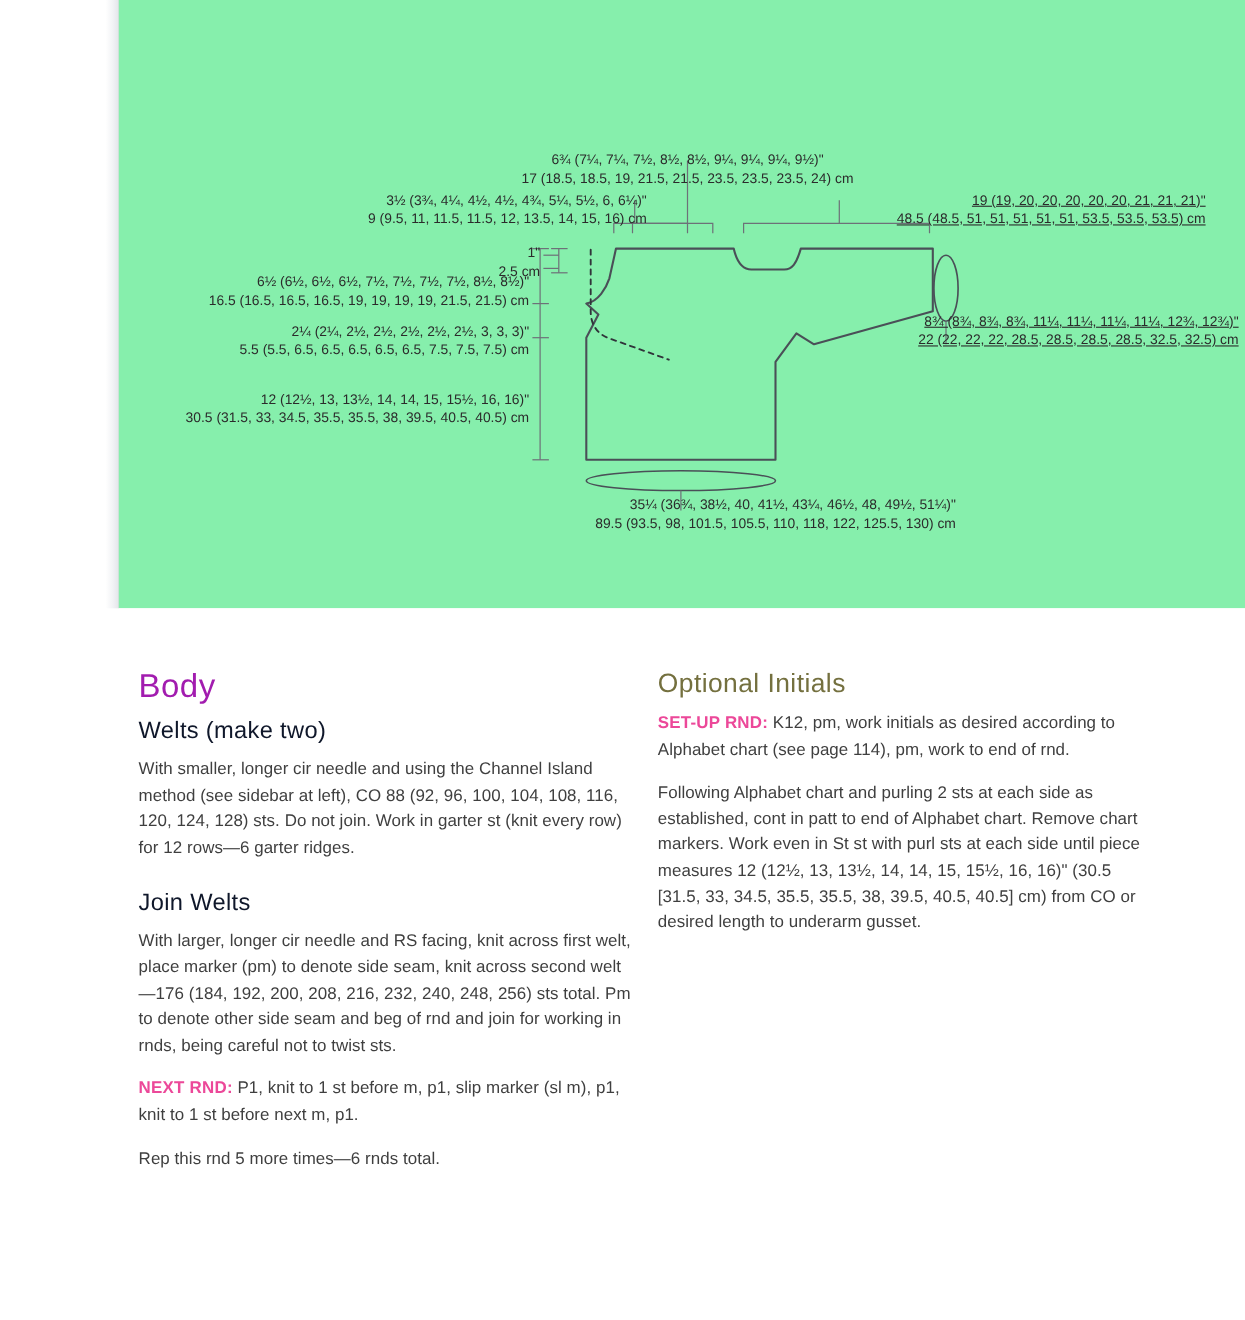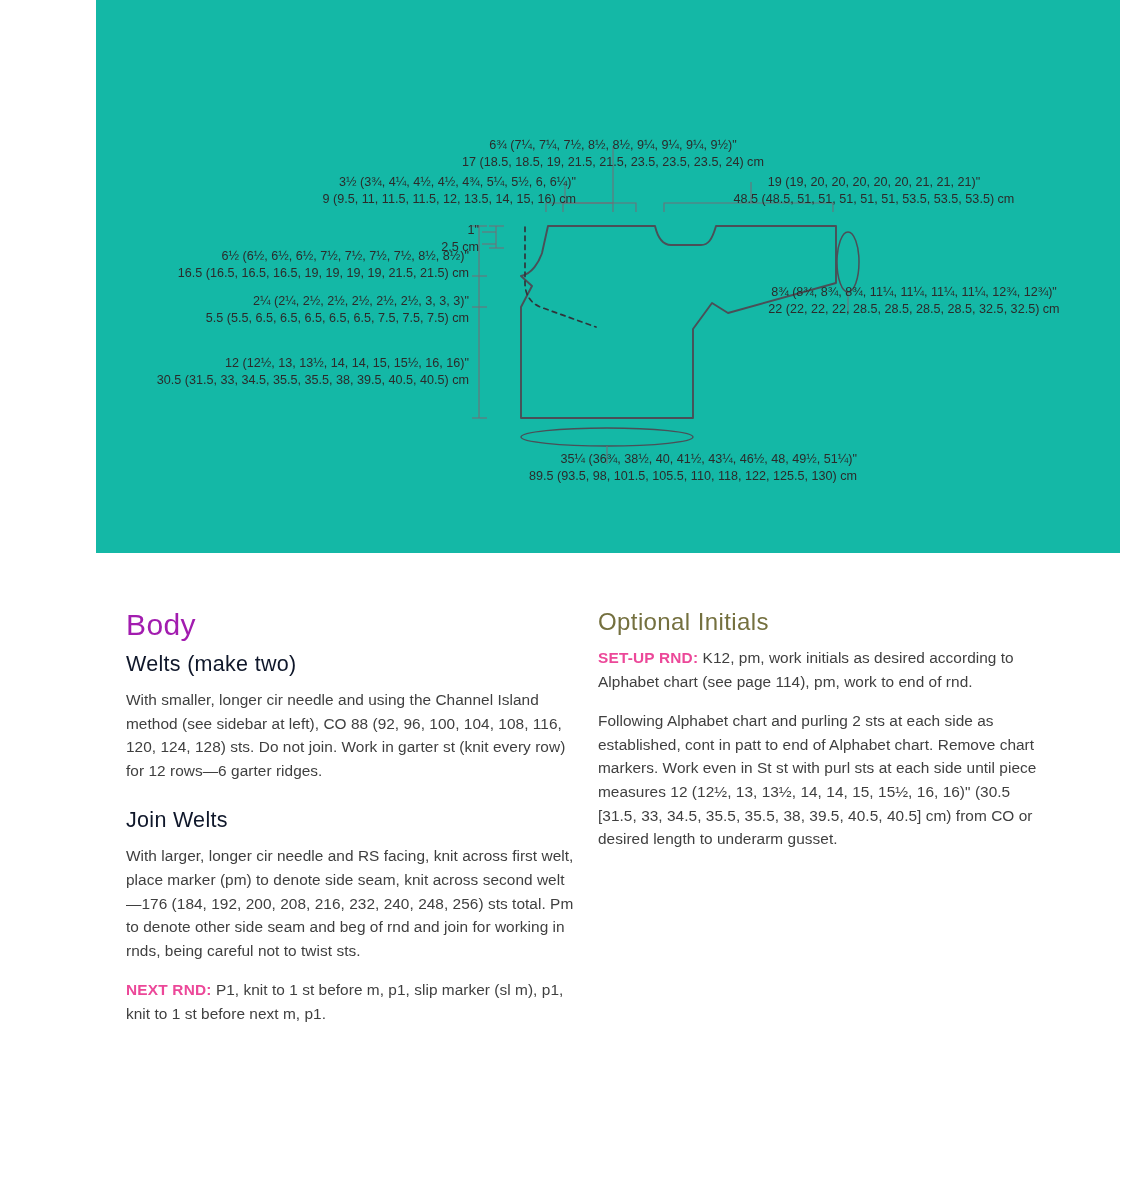--- a/index.html
+++ b/index.html
@@ -31,35 +31,35 @@
   #gutter-shadow {
     position: absolute;
     left: 96px; top: 0;
     width: 11px; height: 1200px;
     background: linear-gradient(to right, #ffffff 0%, #f2f3f5 60%, #e6e8ec 100%);
   }
 
   
   #schematic-panel {
     position: absolute;
-    left: 96px; top: 0;
+    left: 108px; top: 0;
     width: 1024px; height: 553px;
-    background: #14b8a6;
+    background: #86efac;
   }
 
   .sch-label {
     position: absolute;
     font-family: "Liberation Sans", sans-serif;
     font-size: 12.6px;
     line-height: 17px;
     color: #2b2b2b;
     white-space: nowrap;
   }
   .sch-label.right  { text-align: right; }
-  .sch-label.left   { text-align: center; }
+  .sch-label.left   { text-align: right; text-decoration: underline; }
   .sch-label.center { text-align: center; }
 
   
   #content {
     position: absolute;
     left: 0; top: 553px;
     width: 1132px; height: 647px;
     background: #ffffff;
   }
   .col {
@@ -224,20 +224,21 @@
 
   <div class="col" id="col-left">
     <h1 class="sec">Body</h1>
 
     <h2 class="sub">Welts (make two)</h2>
     <p class="body">With smaller, longer cir needle and using the Channel Island method (see sidebar at left), CO 88 (92, 96, 100, 104, 108, 116, 120, 124, 128) sts. Do not join. Work in garter st (knit every row) for 12 rows—6 garter ridges.</p>
 
     <h2 class="sub spaced">Join Welts</h2>
     <p class="body">With larger, longer cir needle and RS facing, knit across first welt, place marker (pm) to denote side seam, knit across second welt—176 (184, 192, 200, 208, 216, 232, 240, 248, 256) sts total. Pm to denote other side seam and beg of rnd and join for working in rnds, being careful not to twist sts.</p>
     <p class="body"><span class="lead">NEXT RND:</span><span> P1, knit to 1 st before m, p1, slip marker (sl m), p1, knit to 1 st before next m, p1.</span></p>
+    <p class="body">Rep this rnd 5 more times—6 rnds total.</p>
   </div>
 
   <div class="col" id="col-right">
     <h1 class="sec olive">Optional Initials</h1>
     <p class="body"><span class="lead">SET-UP RND:</span><span> K12, pm, work initials as desired according to Alphabet chart (see page 114), pm, work to end of rnd.</span></p>
     <p class="body">Following Alphabet chart and purling 2 sts at each side as established, cont in patt to end of Alphabet chart. Remove chart markers. Work even in St st with purl sts at each side until piece measures 12 (12½, 13, 13½, 14, 14, 15, 15½, 16, 16)" (30.5 [31.5, 33, 34.5, 35.5, 35.5, 38, 39.5, 40.5, 40.5] cm) from CO or desired length to underarm gusset.</p>
   </div>
 
 </div>
 

